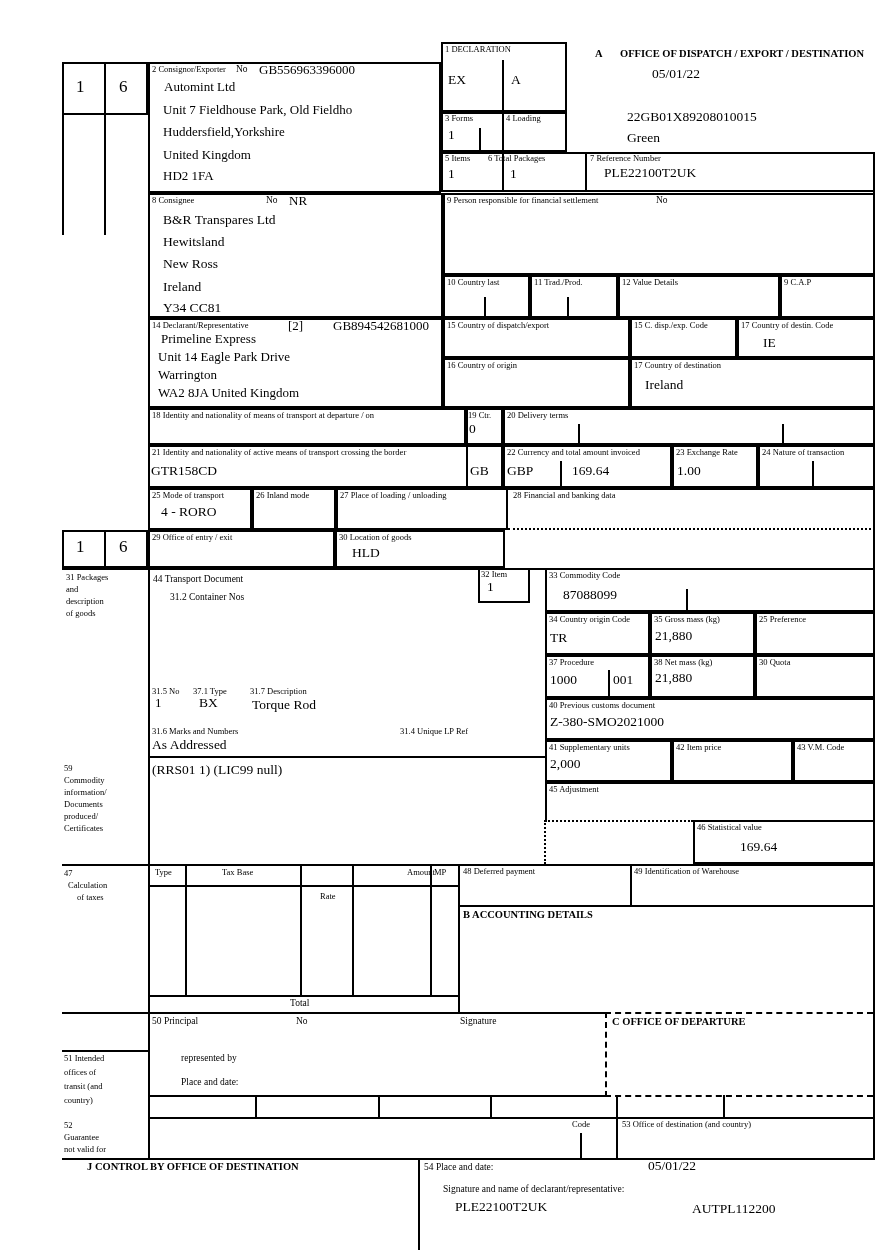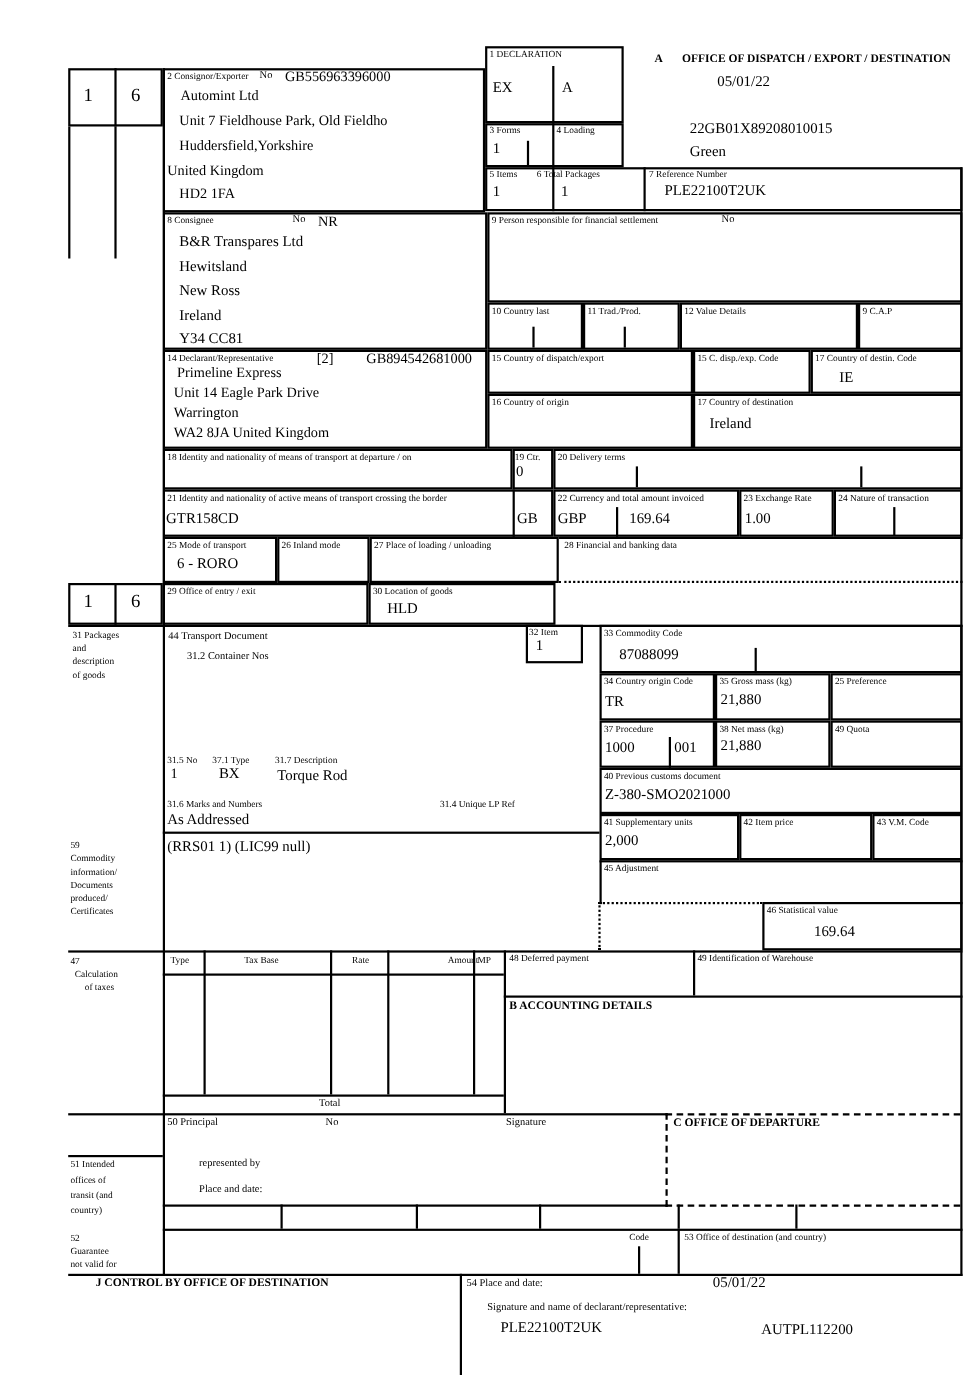--- a/index.html
+++ b/index.html
@@ -34,21 +34,21 @@
   <div class="vl" style="left:148px;top:62px;height:1098px"></div>
   <div class="vl" style="left:873px;top:152px;height:1008px"></div>
 
   <div class="bx" style="left:148px;top:62px;width:293px;height:131px"></div>
   <div class="tx t8" style="left:152px;top:65px">2 Consignor/Exporter</div>
   <div class="tx t9" style="left:236px;top:64px">No</div>
   <div class="tx t12" style="left:259px;top:63px">GB556963396000</div>
   <div class="tx t12" style="left:164px;top:80px">Automint Ltd</div>
   <div class="tx t12" style="left:163px;top:103px">Unit 7 Fieldhouse Park, Old Fieldho</div>
   <div class="tx t12" style="left:163px;top:125px">Huddersfield,Yorkshire</div>
-  <div class="tx t12" style="left:152px;top:148px">United Kingdom</div>
+  <div class="tx t12" style="left:163px;top:148px">United Kingdom</div>
   <div class="tx t12" style="left:163px;top:169px">HD2 1FA</div>
 
   <div class="bx" style="left:441px;top:42px;width:126px;height:70px"></div>
   <div class="tx t8" style="left:445px;top:45px">1 DECLARATION</div>
   <div class="vl" style="left:502px;top:60px;height:52px"></div>
   <div class="tx t13" style="left:448px;top:73px">EX</div>
   <div class="tx t13" style="left:511px;top:73px">A</div>
 
   <div class="bx" style="left:441px;top:112px;width:126px;height:40px"></div>
   <div class="vl" style="left:502px;top:112px;height:40px"></div>
@@ -142,21 +142,21 @@
   <div class="tx t13" style="left:572px;top:464px">169.64</div>
   <div class="bx" style="left:672px;top:445px;width:86px;height:43px"></div>
   <div class="tx t8" style="left:676px;top:448px">23 Exchange Rate</div>
   <div class="tx t13" style="left:677px;top:464px">1.00</div>
   <div class="bx" style="left:758px;top:445px;width:117px;height:43px"></div>
   <div class="tx t8" style="left:762px;top:448px">24 Nature of transaction</div>
   <div class="vl" style="left:812px;top:461px;height:26px"></div>
 
   <div class="bx" style="left:148px;top:488px;width:104px;height:42px"></div>
   <div class="tx t8" style="left:152px;top:491px">25 Mode of transport</div>
-  <div class="tx t13" style="left:161px;top:505px">6 - RORO</div>
+  <div class="tx t13" style="left:161px;top:505px">4 - RORO</div>
   <div class="bx" style="left:252px;top:488px;width:84px;height:42px"></div>
   <div class="tx t8" style="left:256px;top:491px">26 Inland mode</div>
   <div class="bx" style="left:336px;top:488px;width:172px;height:42px"></div>
   <div class="tx t8" style="left:340px;top:491px">27 Place of loading / unloading</div>
   <div class="hl" style="left:508px;top:488px;width:367px"></div>
   <div class="tx t8" style="left:513px;top:491px">28 Financial and banking data</div>
   <div class="dh" style="left:508px;top:528px;width:367px"></div>
 
   <div class="bx" style="left:148px;top:530px;width:187px;height:38px"></div>
   <div class="tx t8" style="left:152px;top:533px">29 Office of entry / exit</div>
@@ -194,21 +194,21 @@
   <div class="tx t8" style="left:654px;top:615px">35 Gross mass (kg)</div>
   <div class="tx t8" style="left:759px;top:615px">25 Preference</div>
   <div class="tx t13" style="left:550px;top:631px">TR</div>
   <div class="tx t13" style="left:655px;top:629px">21,880</div>
 
   <div class="bx" style="left:545px;top:655px;width:105px;height:43px"></div>
   <div class="bx" style="left:650px;top:655px;width:105px;height:43px"></div>
   <div class="bx" style="left:755px;top:655px;width:120px;height:43px"></div>
   <div class="tx t8" style="left:549px;top:658px">37 Procedure</div>
   <div class="tx t8" style="left:654px;top:658px">38 Net mass (kg)</div>
-  <div class="tx t8" style="left:759px;top:658px">49 Quota</div>
+  <div class="tx t8" style="left:759px;top:658px">30 Quota</div>
   <div class="tx t13" style="left:550px;top:673px">1000</div>
   <div class="vl" style="left:608px;top:670px;height:28px"></div>
   <div class="tx t13" style="left:613px;top:673px">001</div>
   <div class="tx t13" style="left:655px;top:671px">21,880</div>
 
   <div class="bx" style="left:545px;top:698px;width:330px;height:42px"></div>
   <div class="tx t8" style="left:549px;top:701px">40 Previous customs document</div>
   <div class="tx t13" style="left:550px;top:715px">Z-380-SMO2021000</div>
 
   <div class="bx" style="left:545px;top:740px;width:127px;height:42px"></div>
@@ -250,21 +250,21 @@
   <div class="tx t8" style="left:64px;top:869px">47</div>
   <div class="tx t8" style="left:68px;top:881px">Calculation</div>
   <div class="tx t8" style="left:77px;top:893px">of taxes</div>
   <div class="vl" style="left:185px;top:864px;height:131px"></div>
   <div class="vl" style="left:300px;top:864px;height:131px"></div>
   <div class="vl" style="left:352px;top:864px;height:131px"></div>
   <div class="vl" style="left:430px;top:864px;height:131px"></div>
   <div class="vl" style="left:458px;top:864px;height:148px"></div>
   <div class="tx t8" style="left:155px;top:868px">Type</div>
   <div class="tx t8" style="left:222px;top:868px">Tax Base</div>
-  <div class="tx t8" style="left:320px;top:868px">Rate</div>
+  <div class="tx t8" style="left:320px;top:892px">Rate</div>
   <div class="tx t8" style="left:407px;top:868px">Amount</div>
   <div class="tx t8" style="left:434px;top:868px">MP</div>
   <div class="hl" style="left:148px;top:885px;width:310px"></div>
   <div class="hl" style="left:148px;top:995px;width:310px"></div>
   <div class="tx t9" style="left:290px;top:998px">Total</div>
 
   <div class="tx t8" style="left:463px;top:867px">48 Deferred payment</div>
   <div class="vl" style="left:630px;top:864px;height:41px"></div>
   <div class="tx t8" style="left:634px;top:867px">49 Identification of Warehouse</div>
   <div class="hl" style="left:458px;top:905px;width:417px"></div>

